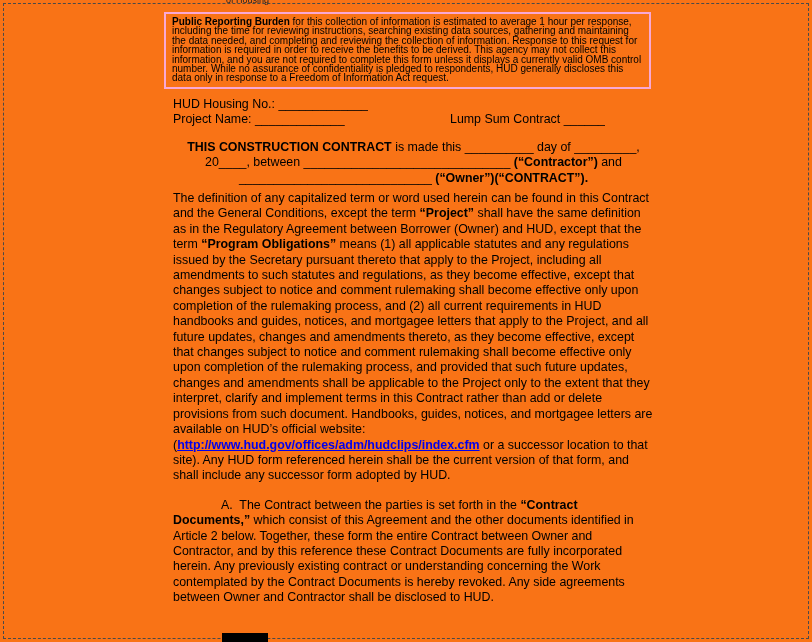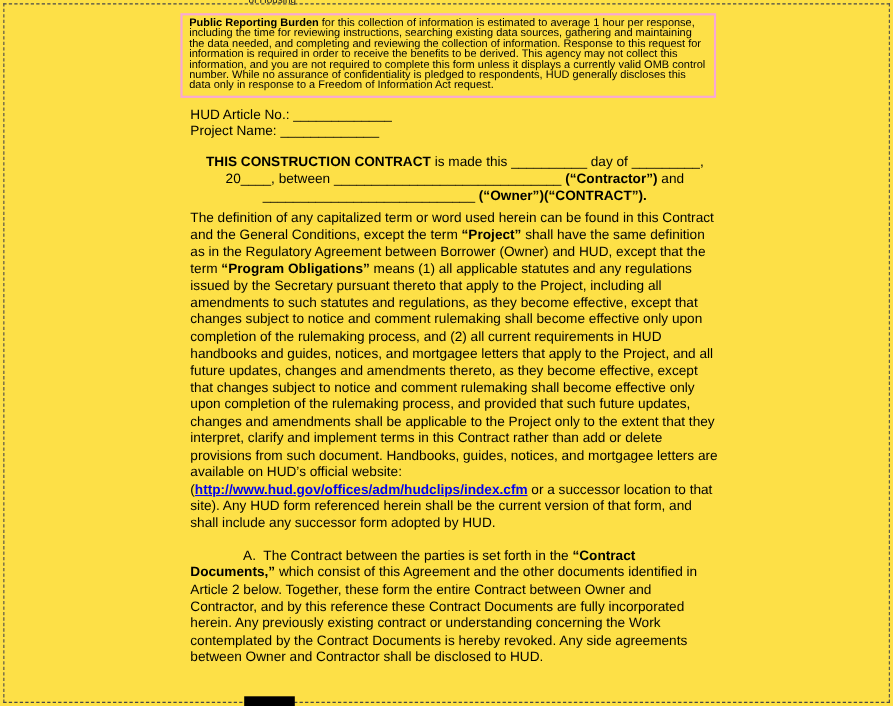--- a/index.html
+++ b/index.html
@@ -1,21 +1,21 @@
 <!DOCTYPE html>
 <html style="--link-color: #0000EE;"><head>
 <meta charset="utf-8">
 <style>
   * { box-sizing: border-box; }
   html, body { margin: 0; padding: 0; background: #ffffff; }
   .page {
     position: relative;
     width: 812px;
     height: 642px;
-    background: #fde047;
+    background: #f97316;
     font-family: "Liberation Sans", sans-serif;
     color: #000000;
     overflow: hidden;
   }
   .dashed-border {
     position: absolute;
     inset: 3px;
     border: 1px dashed #4a4a4a;
     pointer-events: none;
   }
@@ -83,26 +83,30 @@
   </div>
 
   <div class="burden-box">
     <span class="b">Public Reporting Burden</span><span> for this collection of information is estimated to average 1 hour per response, including the time for reviewing instructions, searching existing data sources, gathering and maintaining the data needed, and completing and reviewing the collection of information.  Response to this request for information is required in order to receive the benefits to be derived.  This agency may not collect this information, and you are not required to complete this form unless it displays a currently valid OMB control number.  While no assurance of confidentiality is pledged to respondents, HUD generally discloses this data only in response to a Freedom of Information Act request.</span>
   </div>
 
   <div class="content">
 
     <div class="form-rows">
       <div class="form-row">
-        <span>HUD Article No.:</span>
+        <span>HUD Housing No.:</span>
         <span>_____________</span>
       </div>
       <div class="form-row">
         <span>Project Name:</span>
         <span>_____________</span>
+        <span class="rgroup">
+          <span>Lump Sum Contract</span>
+          <span>______</span>
+        </span>
       </div>
     </div>
 
     <p class="para intro"><span class="b">THIS CONSTRUCTION CONTRACT</span><span> is made this </span><span>__________</span><span> day of </span><span>_________</span><span>,</span><br><span>20____, between </span><span>______________________________</span><span> </span><span class="b">(“Contractor”)</span><span> and</span><br><span>____________________________</span><span> </span><span class="b">(“Owner”)(“CONTRACT”).</span></p>
 
     <p class="para defs"><span>The definition of any capitalized term or word used herein can be found in this Contract and the General Conditions, except the term </span><span class="b">“Project”</span><span> shall have the same definition as in the Regulatory Agreement between Borrower (Owner) and HUD, except that the term </span><span class="b">“Program Obligations”</span><span> means (1) all applicable statutes and any regulations issued by the Secretary pursuant thereto that apply to the Project, including all amendments to such statutes and regulations, as they become effective, except that changes subject to notice and comment rulemaking shall become effective only upon completion of the rulemaking process, and (2) all current requirements in HUD handbooks and guides, notices, and mortgagee letters that apply to the Project, and all future updates, changes and amendments thereto, as they become effective, except that changes subject to notice and comment rulemaking shall become effective only upon completion of the rulemaking process, and provided that such future updates, changes and amendments shall be applicable to the Project only to the extent that they interpret, clarify and implement terms in this Contract rather than add or delete provisions from such document.  Handbooks, guides, notices, and mortgagee letters are available on HUD’s official website: (</span><a class="doc-link" href="#">http://www.hud.gov/offices/adm/hudclips/index.cfm</a><span> or a successor location to that site).  Any HUD form referenced herein shall be the current version of that form, and shall include any successor form adopted by HUD.</span></p>
 
 
 
     <p class="para indent-first"><span>A.&nbsp; The Contract between the parties is set forth in the </span><span class="b">“Contract Documents,”</span><span> which consist of this Agreement and the other documents identified in Article 2 below.  Together, these form the entire Contract between Owner and Contractor, and by this reference these Contract Documents are fully incorporated herein.  Any previously existing contract or understanding concerning the Work contemplated by the Contract Documents is hereby revoked.  Any side agreements between Owner and Contractor shall be disclosed to HUD.</span></p>

